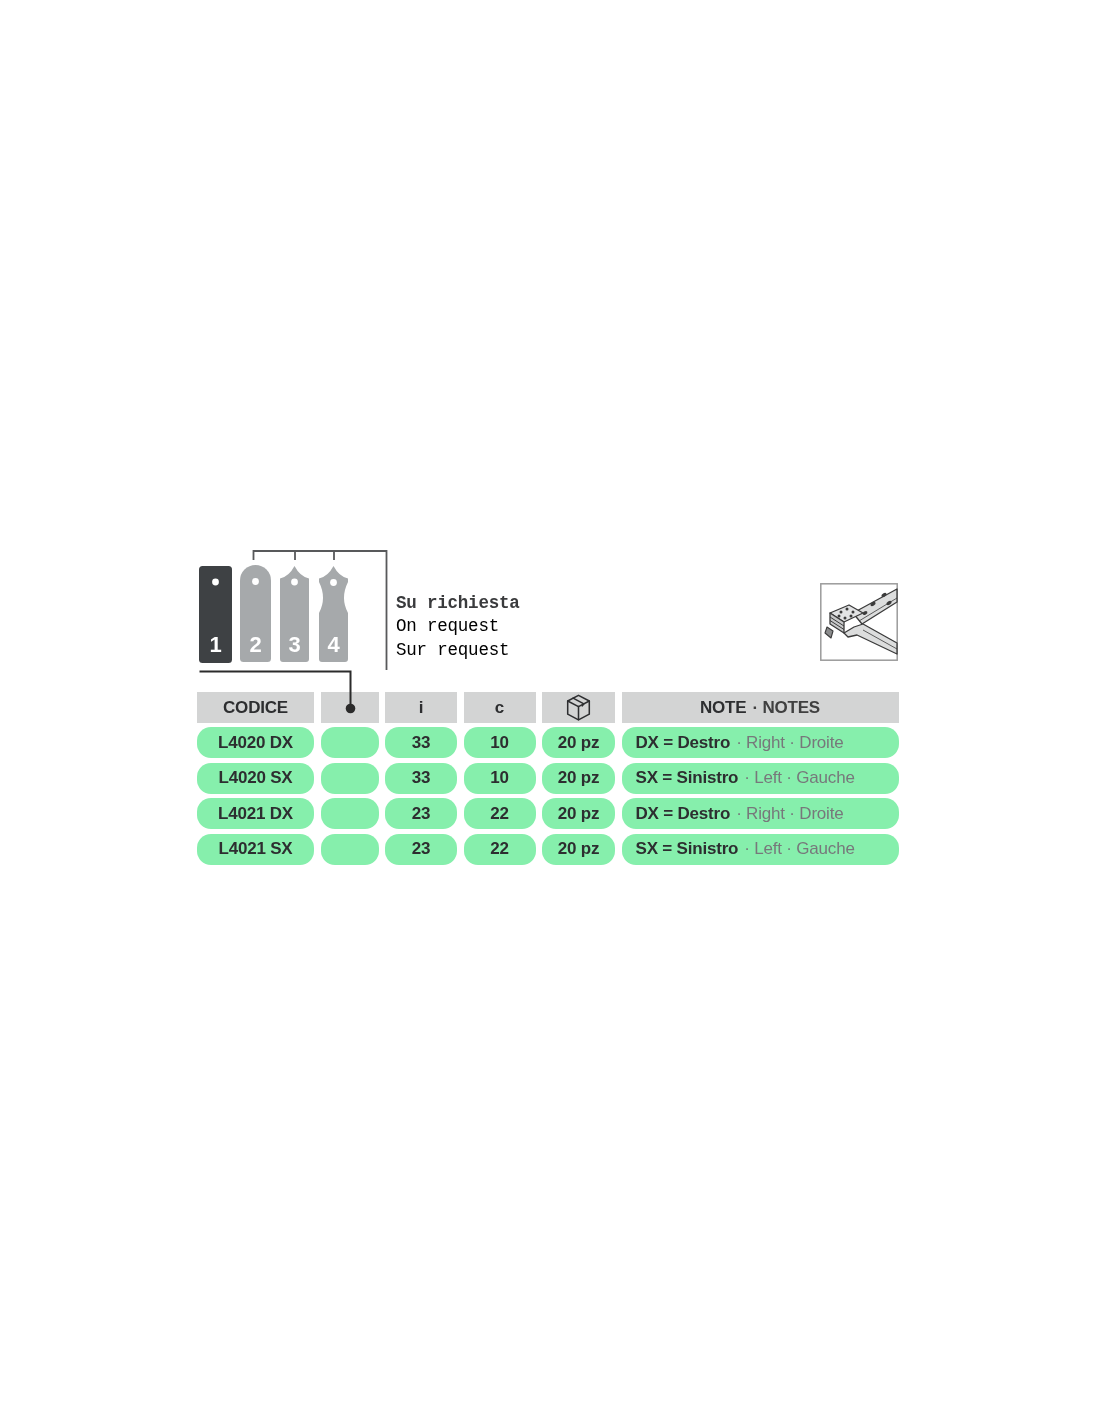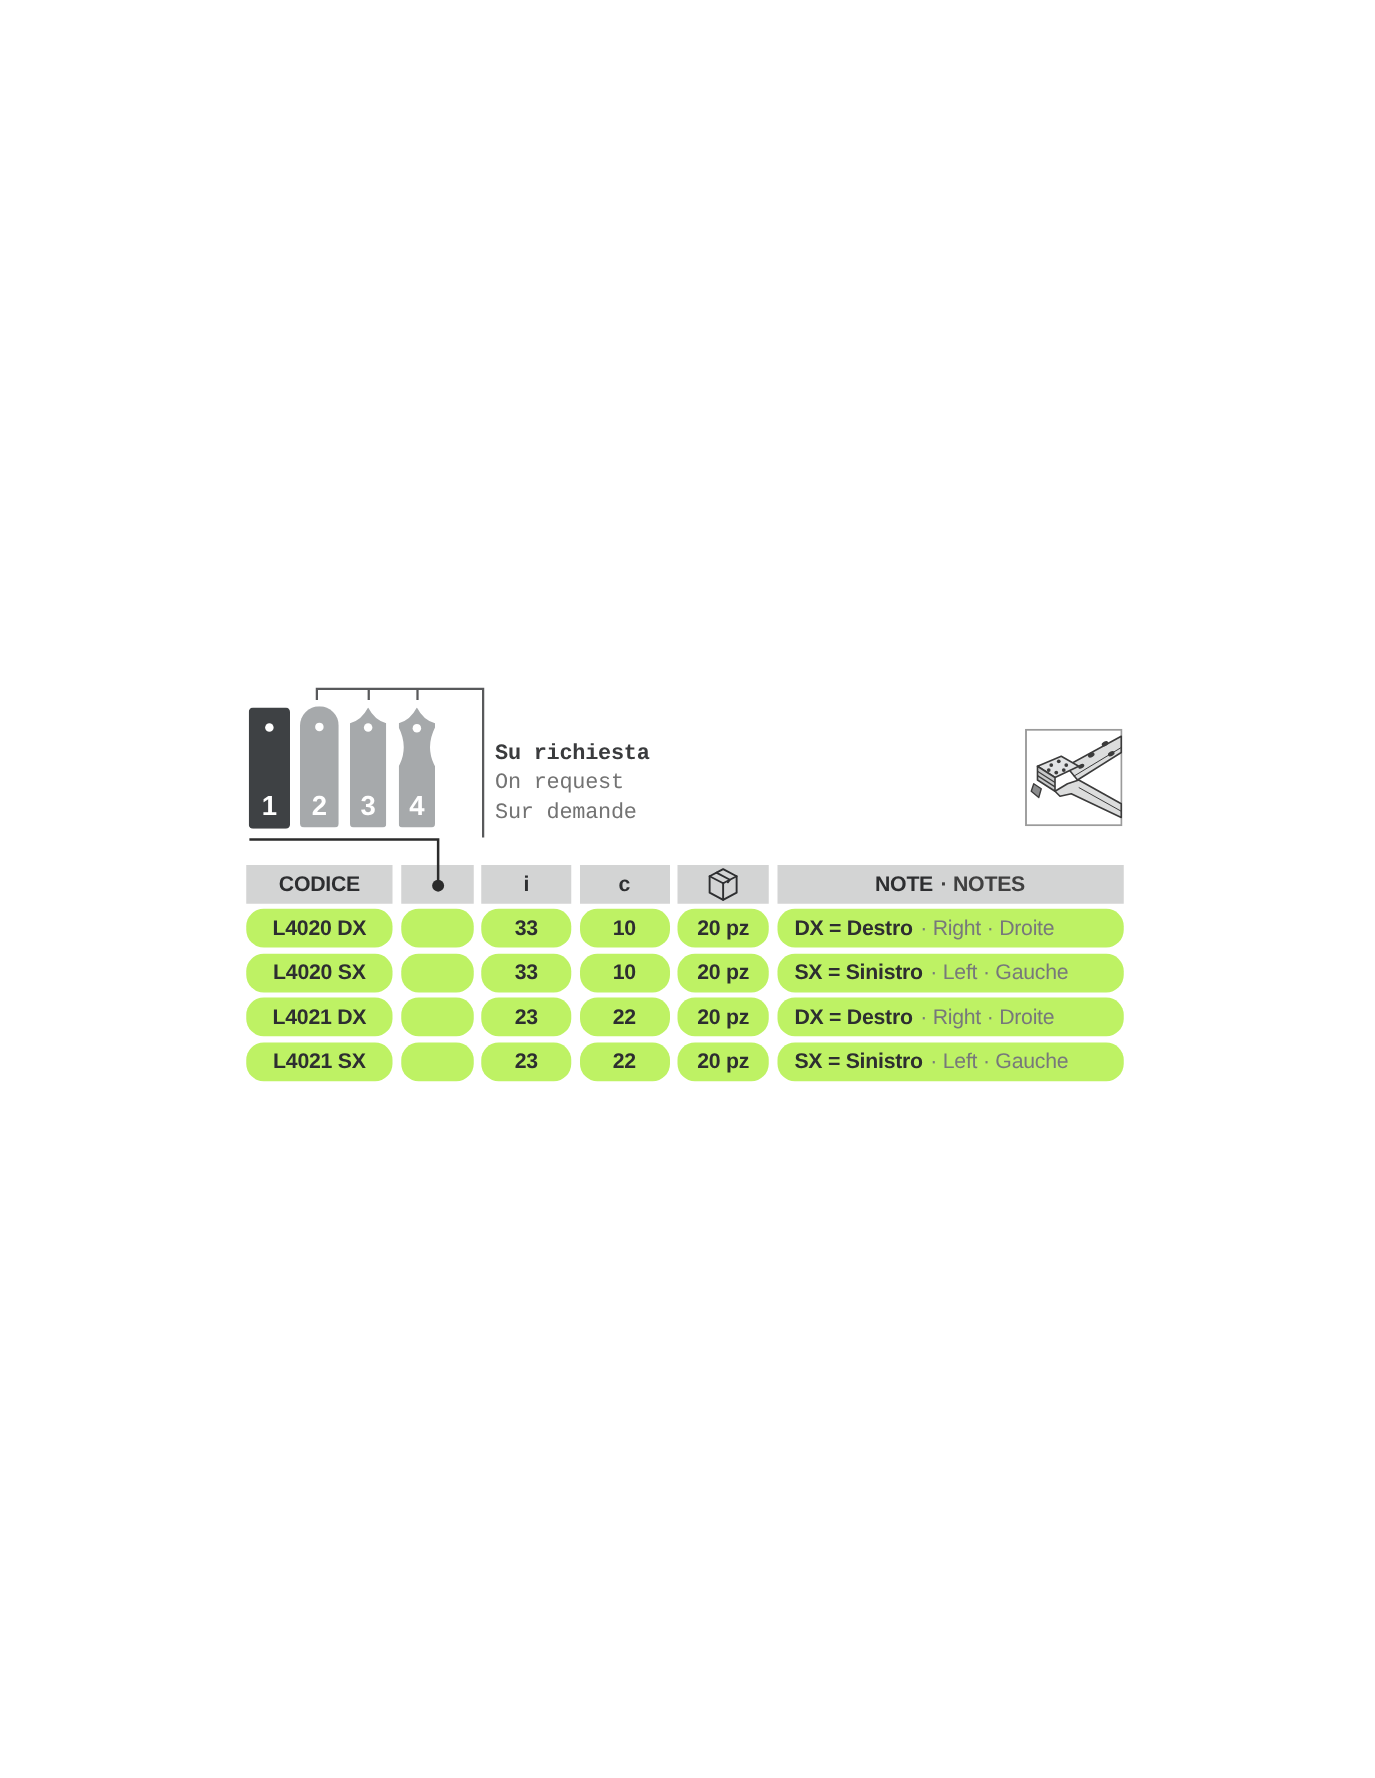--- a/index.html
+++ b/index.html
@@ -19,38 +19,38 @@
     z-index:3;
   }
   
   .overlay-svg{position:absolute;left:190px;top:545px;z-index:4;pointer-events:none;}
   
   .availability{
     position:absolute;left:396px;top:592px;
     font-size:17.5px;line-height:23.4px;letter-spacing:-0.2px;font-family:Liberation Mono, monospace;
   }
   .availability .it{color:#3a3b3d;font-weight:700;}
-  .availability .en,.availability .fr{color:#737373;font-weight:400;}
+  .availability .en,.availability .fr{color:#000000;font-weight:400;}
   
   .product-thumb{position:absolute;left:820px;top:583px;}
   
   .catalog-table{
     position:absolute;left:197px;top:692px;
     display:grid;
     grid-template-columns:117px 58px 72px 72px 73px 277px;
     grid-auto-rows:31px;
     column-gap:6.5px;row-gap:4.4px;
     z-index:1;
   }
   .cell{
     display:flex;align-items:center;justify-content:center;
     font-size:17px;letter-spacing:-0.2px;white-space:nowrap;
   }
   .cell.hdr{background:#d3d4d4;}
-  .cell.body{background:#bef264;border-radius:14px;}
+  .cell.body{background:#86efac;border-radius:14px;}
   .t-dark{color:#2d2e30;font-weight:700;}
   .t-gray{color:#77787b;font-weight:400;}
   .hdr .t-gray{color:#404040;font-weight:700;}
   .note-cell{justify-content:flex-start;padding-left:14px;}
   .note-cell .sec{margin-left:6px;}
 </style>
 </head>
 <body>
 
 <div class="page">
@@ -89,21 +89,21 @@
     <path d="M105,6 L105,15" fill="none" stroke="#58595b" stroke-width="1.8"></path>
     <path d="M144,6 L144,15" fill="none" stroke="#58595b" stroke-width="1.8"></path>
 
     <path d="M9.5,126.5 L160.5,126.5 L160.5,159" fill="none" stroke="#2b2b2b" stroke-width="2"></path>
     <circle cx="160.5" cy="163.5" r="4.8" fill="#2b2b2b"></circle>
   </svg>
 
   <div class="availability">
     <div class="it">Su richiesta</div>
     <div class="en">On request</div>
-    <div class="fr">Sur demande</div>
+    <div class="fr">Sur request</div>
   </div>
 
   <svg class="product-thumb" width="78" height="78" viewBox="0 0 78 78">
     <rect x="0.8" y="0.8" width="76.4" height="76.4" fill="#ffffff" stroke="#9b9b9b" stroke-width="1.5"></rect>
 
     <polygon points="77,6 77,19 42,41 33,30" fill="#dcdddd" stroke="#3b3b3b" stroke-width="1.3" stroke-linejoin="round"></polygon>
     <line x1="77" y1="15" x2="39" y2="38" stroke="#3b3b3b" stroke-width="0.8"></line>
     <g fill="#3b3b3b">
       <ellipse cx="64" cy="12" rx="2.8" ry="1.8" transform="rotate(-30 64 12)"></ellipse>
       <ellipse cx="69" cy="20" rx="2.8" ry="1.8" transform="rotate(-30 69 20)"></ellipse>

